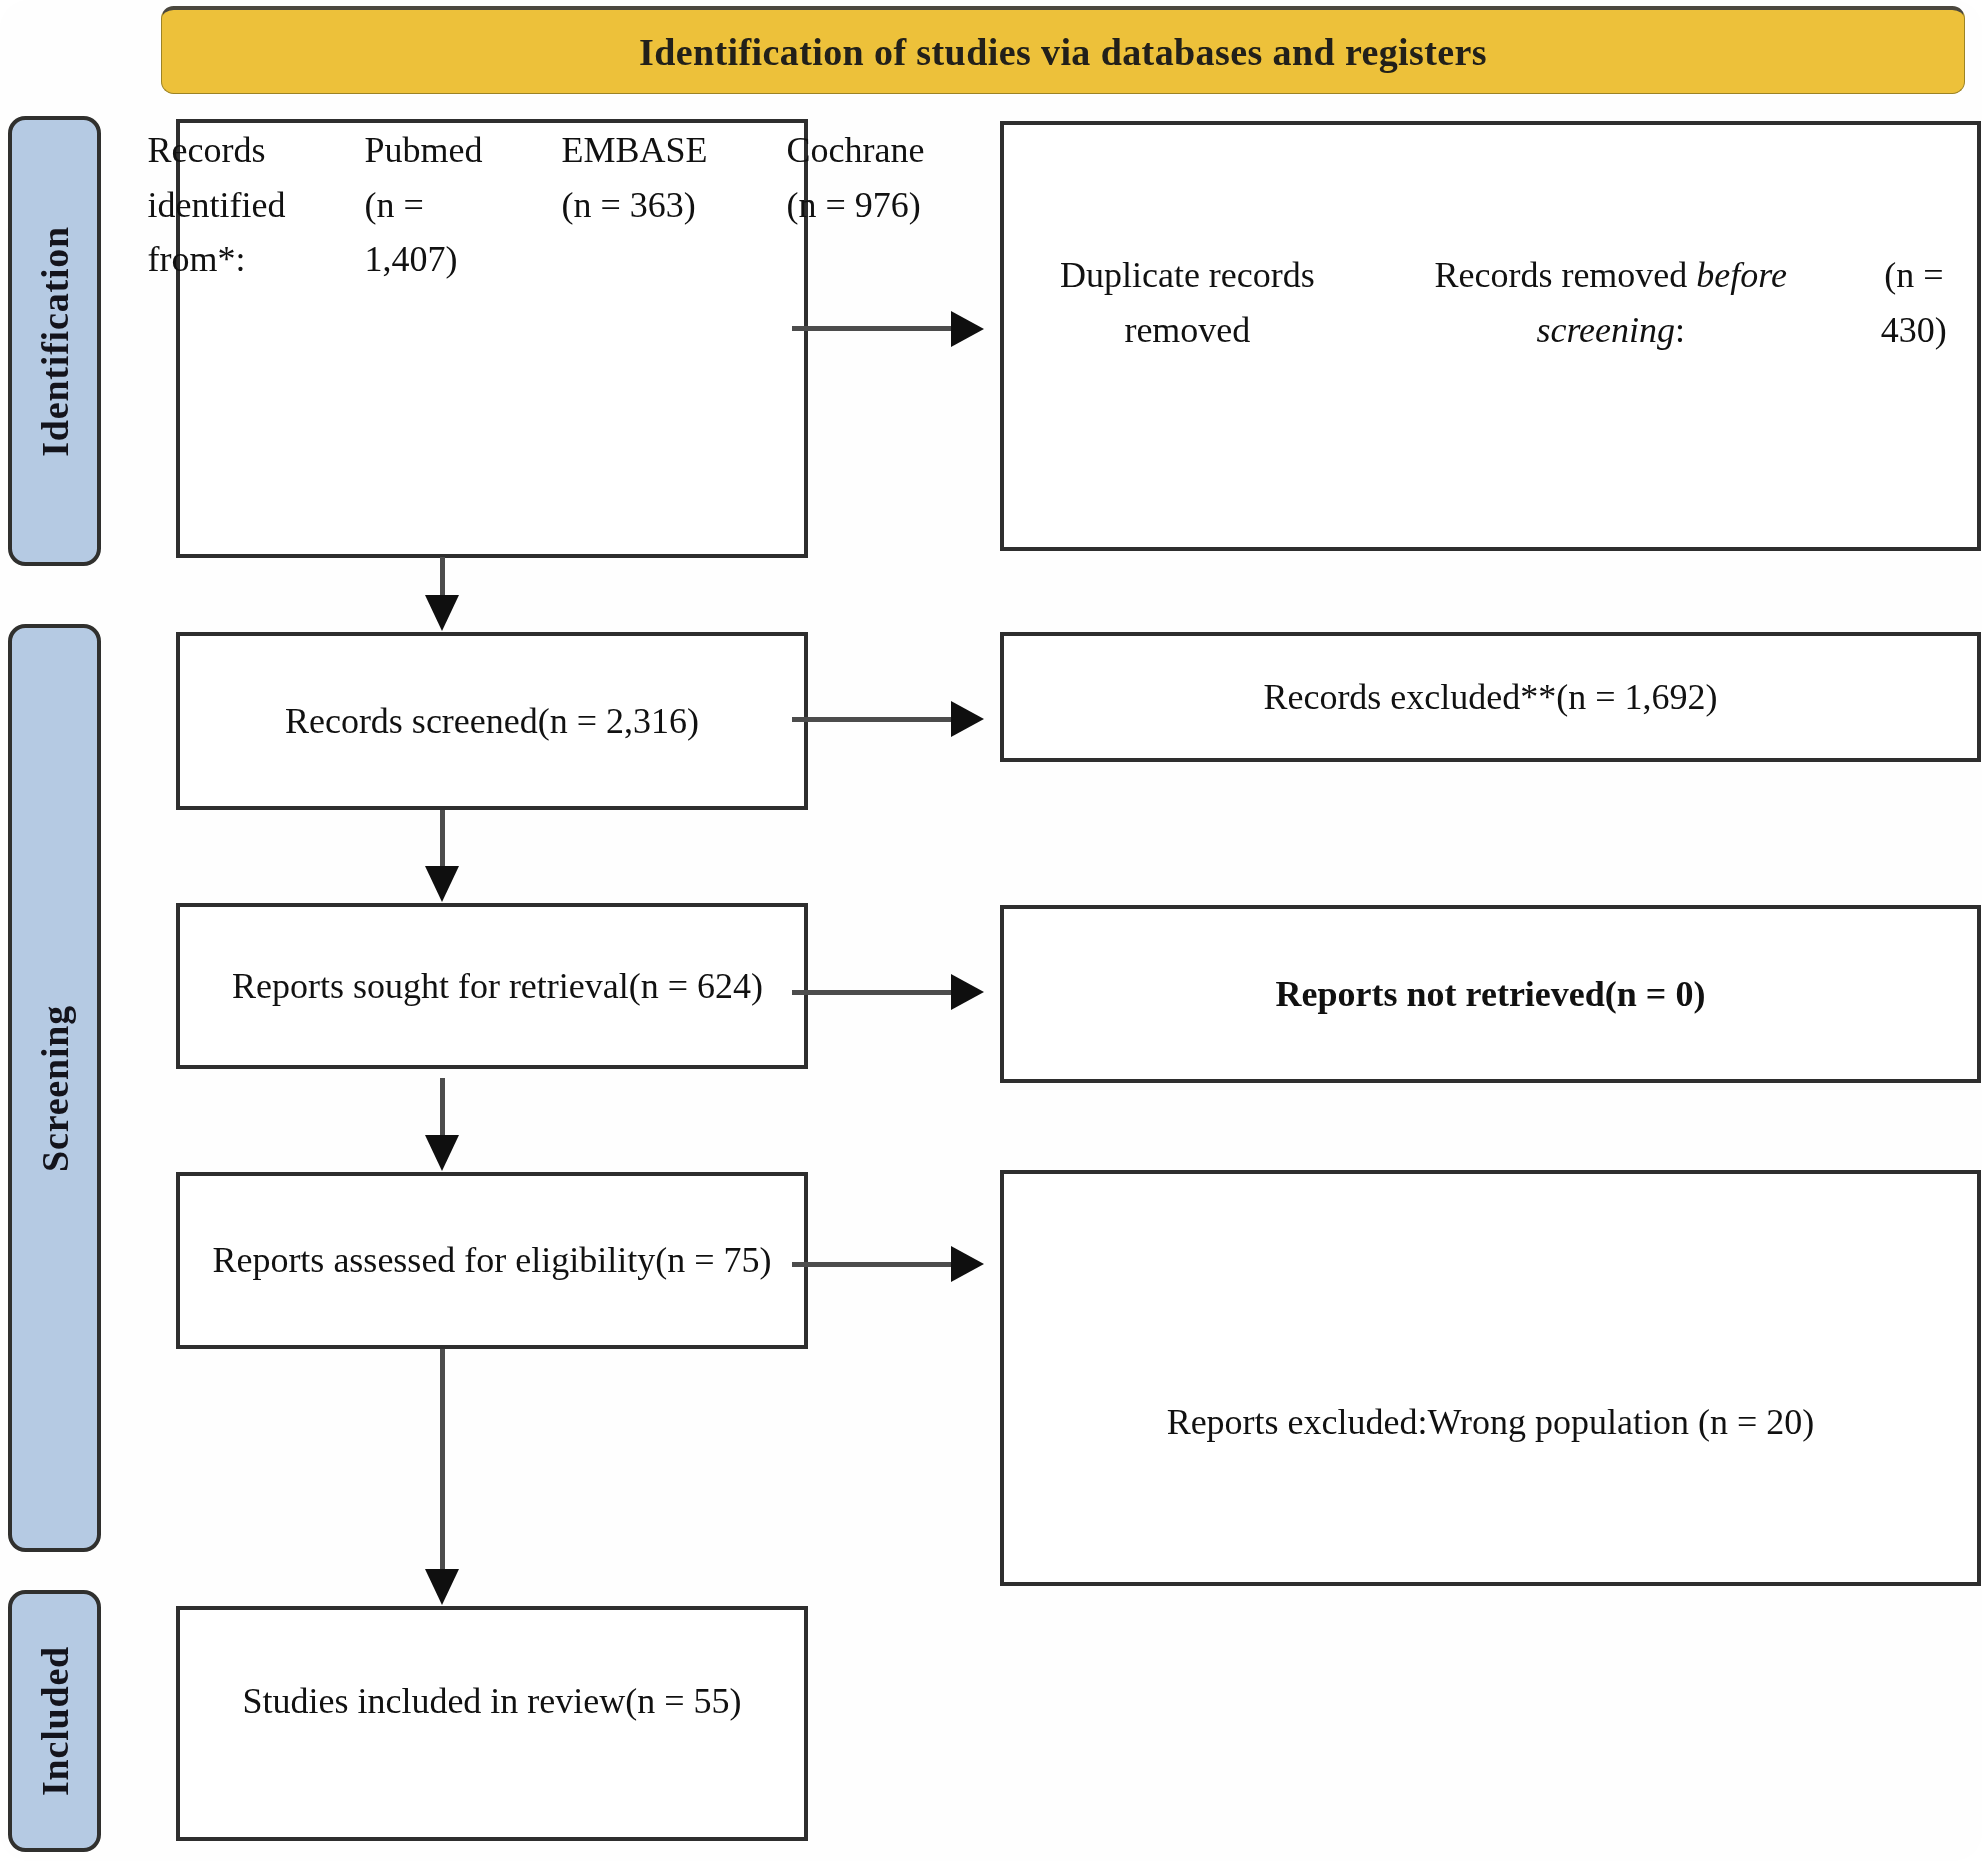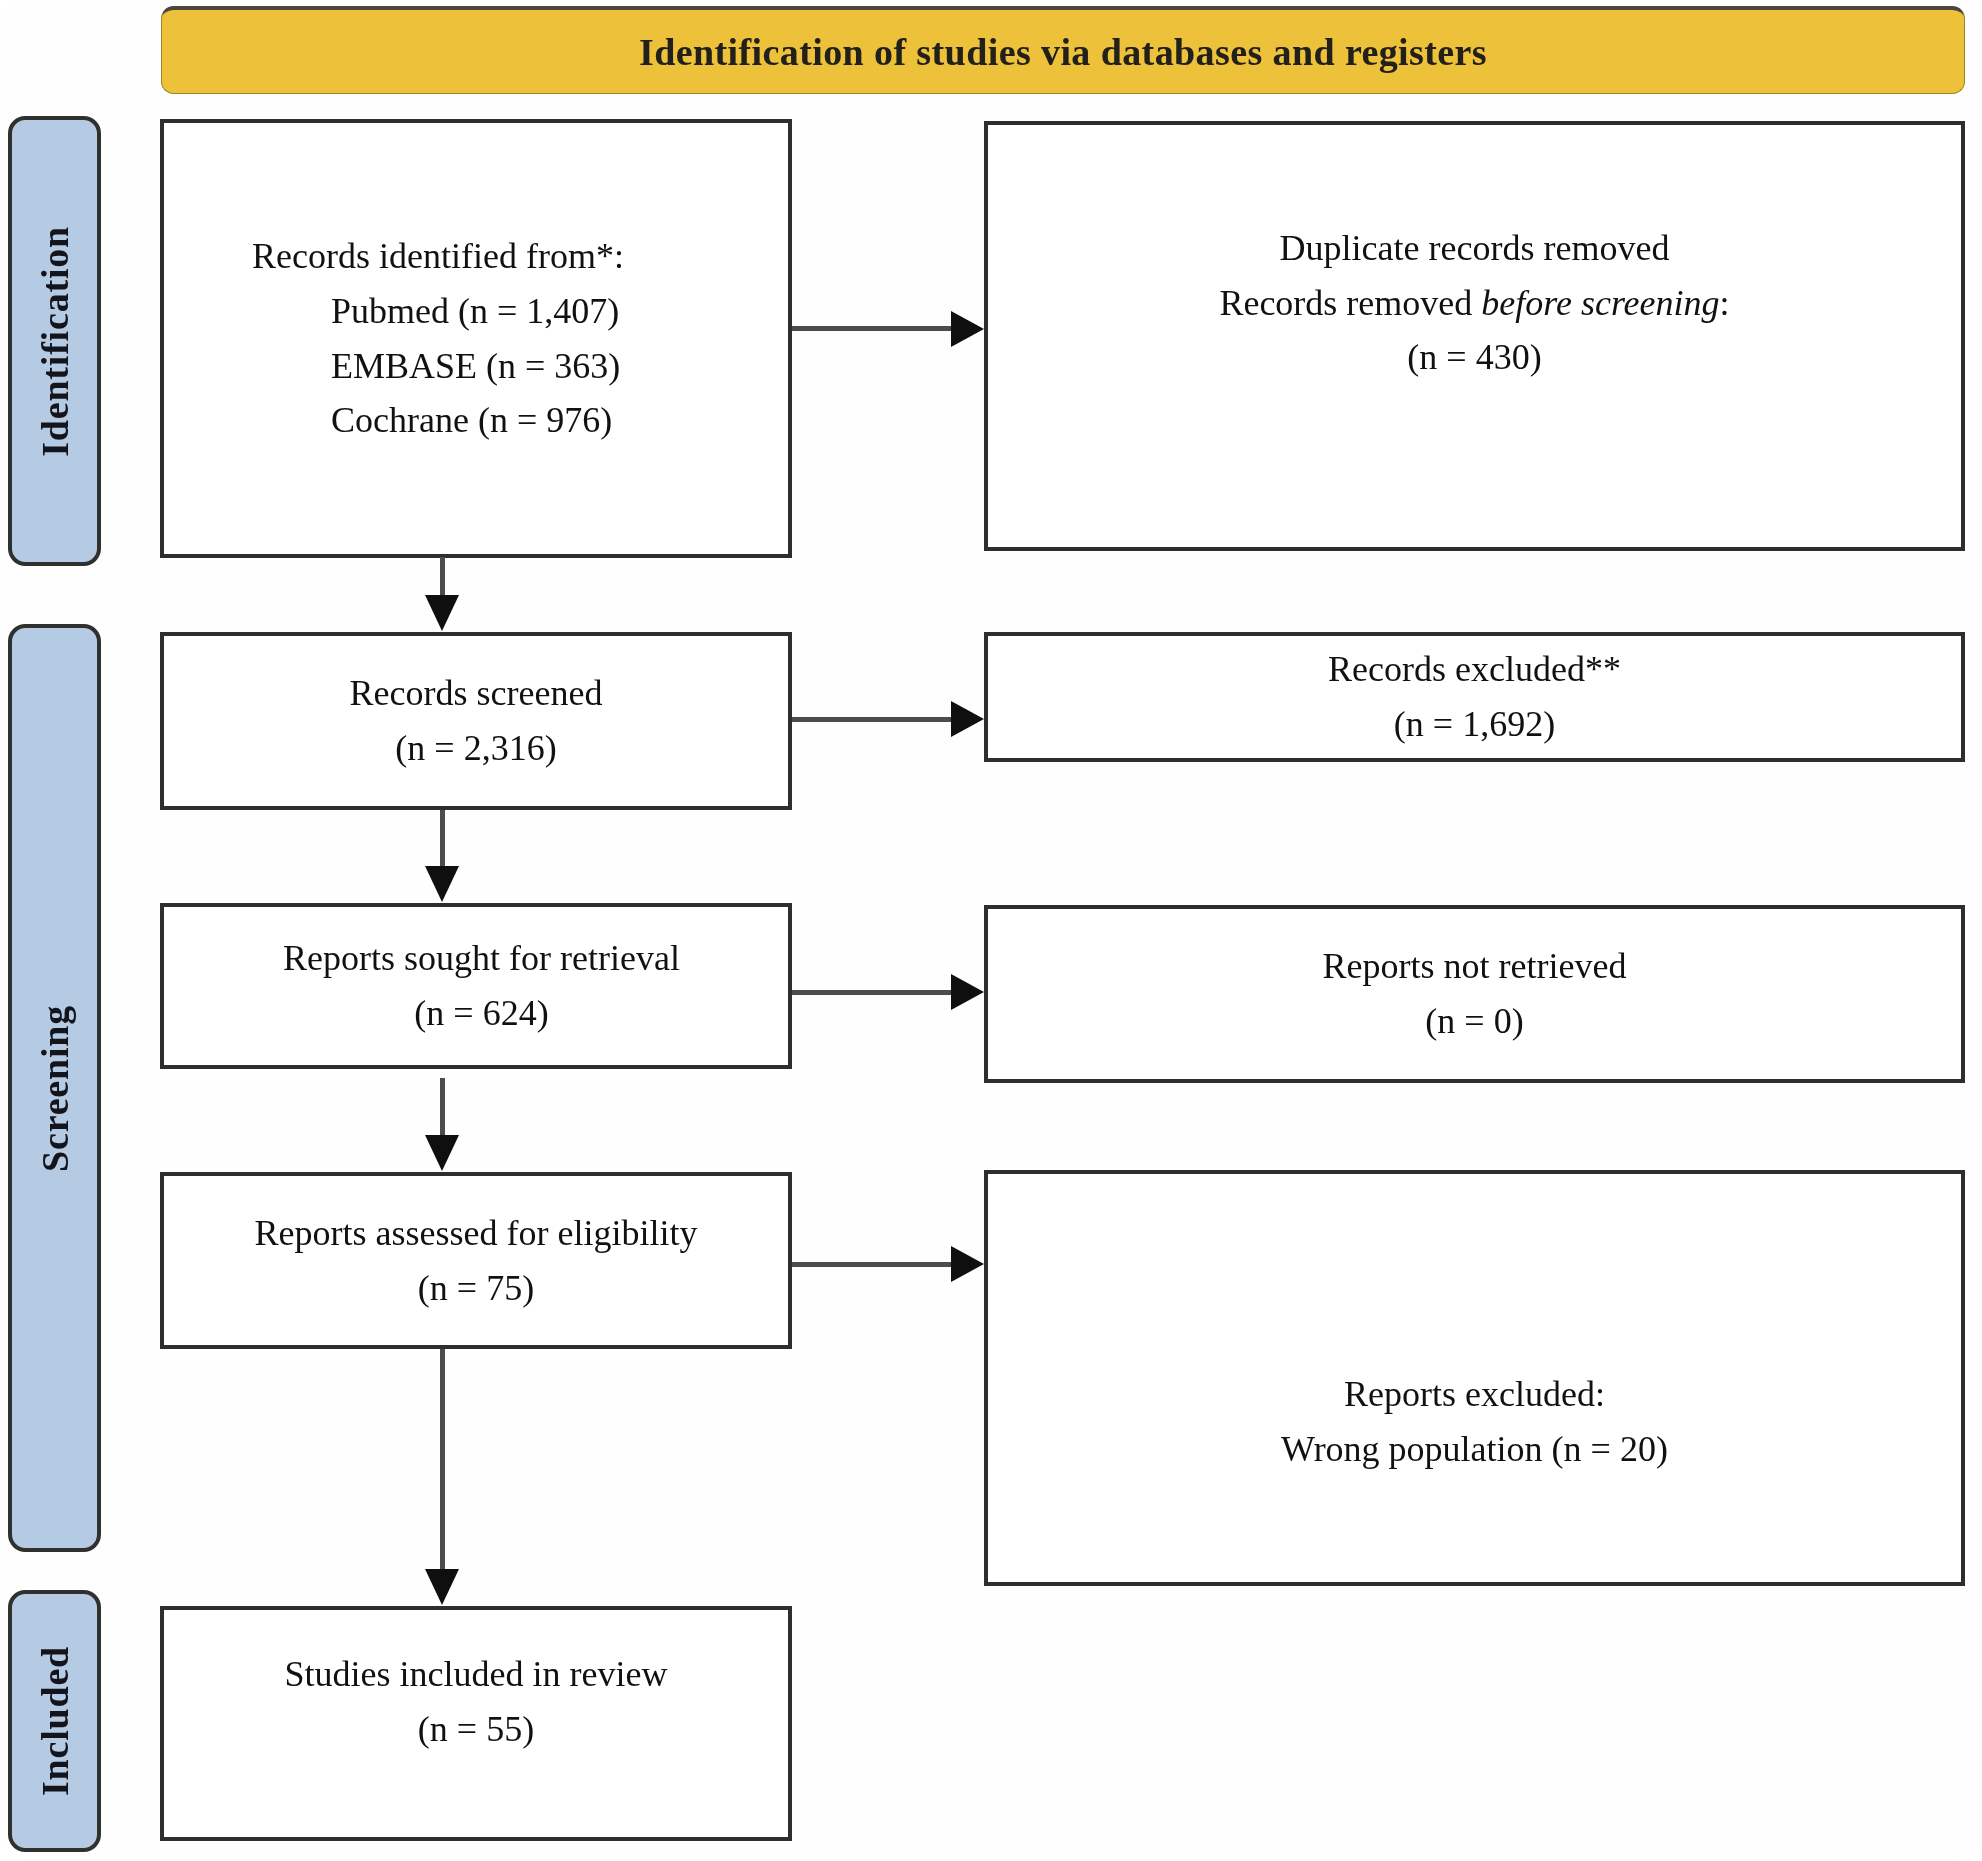--- a/index.html
+++ b/index.html
@@ -47,34 +47,34 @@
   .stage-identification{top:116px; height:450px;}
   .stage-screening{top:624px; height:928px;}
   .stage-included{top:1590px; height:262px;}
 
   
   .fbox{
     position:absolute;
     background:#ffffff;
     border:4.7px solid #2e2e2e;
     box-sizing:border-box;
-    display:flex; flex-direction:column; align-items:center; justify-content:center;
+    display:flex; flex-direction:row; align-items:center; justify-content:center;
     text-align:center;
-    font-size:36px; line-height:1.52;
+    font-size:36px; line-height:1.52;margin-left:16px;
   }
   .col-left{left:160px; width:632px;}
   .col-right{left:984px; width:981px;}
 
   .box-identified{top:119px; height:439px; align-items:flex-start; text-align:left; padding-left:88px;}
   .box-identified .src{margin-left:79px;}
   .box-removed{top:121px; height:430px; padding-bottom:66px;}
   .box-screened{top:632px; height:178px;}
   .box-excluded{top:632px; height:130px;}
   .box-sought{top:903px; height:166px;padding-left:11px;}
-  .box-notretrieved{top:905px; height:178px;}
+  .box-notretrieved{top:905px; height:178px;font-weight:bold;}
   .box-assessed{top:1172px; height:177px;}
   .box-reportsexcluded{top:1170px; height:416px; justify-content:center; padding-top:88px;}
   .box-includedreview{top:1606px; height:235px; padding-bottom:44px;}
 
   .italic{font-style:italic;}
 
   
   .hline{
     position:absolute; left:792px; width:160px; height:4.7px; background:#4c4c4c;
   }

